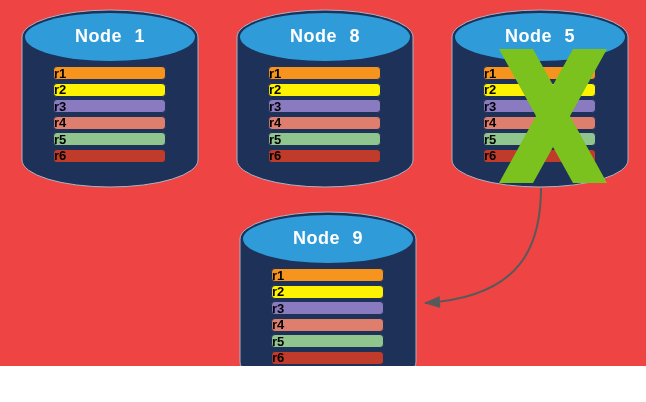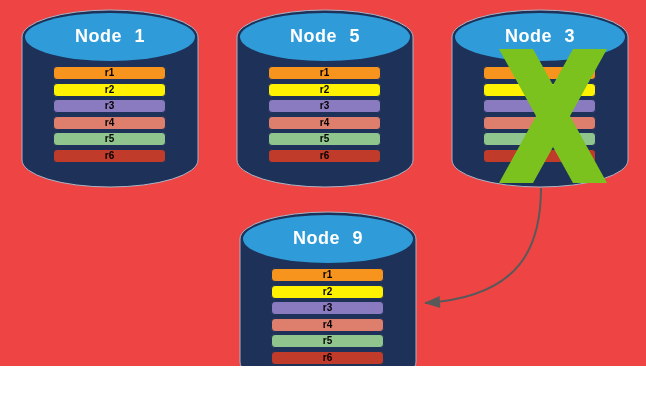--- a/index.html
+++ b/index.html
@@ -9,22 +9,22 @@
   }
   .node{position:absolute;width:178px;height:184px;}
   .cyl{position:absolute;left:0;top:0;}
   .title{
     position:absolute;left:0;top:19px;width:100%;text-align:center;
     font-size:18px;font-weight:bold;word-spacing:7px;letter-spacing:.5px;line-height:20px;
   }
   .rows{position:absolute;left:32px;top:59px;width:113px;}
   .row{
     height:14px;margin-bottom:2.5px;border:1.6px solid;border-radius:4px;
-    box-sizing:border-box;display:flex;align-items:center;justify-content:center;
-    font-size:10px;font-weight:bold;line-height:1;
+    box-sizing:border-box;display:flex;align-items:center;
+    font-size:13px;font-weight:bold;line-height:1;
   }
   .xmark{position:absolute;left:42px;top:42px;overflow:visible;}
   #arrow-layer{position:absolute;left:0;top:0;pointer-events:none;}
 </style>
 </head>
 <body>
 
 <div id="canvas">
   <svg id="arrow-layer" width="646" height="402" viewBox="0 0 646 402">
     <defs>
@@ -59,21 +59,21 @@
         <div class="row" style="background:#C13B2B;border-color:#1E3158;color:#000000">
           <span>r6</span>
         </div>
       </div>
     </div>
     <div class="node" style="left: 236px; top: 7px;">
       <svg class="cyl" width="178" height="184" viewBox="0 0 178 184">
         <path d="M1,30 L1,153 A88,27 0 0 0 177,153 L177,30 A88,27 0 0 0 1,30 Z" fill="#1E3158" stroke="#A9B4C6" stroke-width="1"></path>
         <ellipse cx="89" cy="30" rx="85" ry="24" fill="#2F9CD9"></ellipse>
       </svg>
-      <div class="title" style="color:#FFFFFF">Node 5</div>
+      <div class="title" style="color:#FFFFFF">Node 8</div>
       <div class="rows">
         <div class="row" style="background:#F7941E;border-color:#1E3158;color:#000000">
           <span>r1</span>
         </div>
         <div class="row" style="background:#FFF200;border-color:#1E3158;color:#000000">
           <span>r2</span>
         </div>
         <div class="row" style="background:#8A7BC0;border-color:#1E3158;color:#000000">
           <span>r3</span>
         </div>
@@ -86,21 +86,21 @@
         <div class="row" style="background:#C13B2B;border-color:#1E3158;color:#000000">
           <span>r6</span>
         </div>
       </div>
     </div>
     <div class="node" style="left: 451px; top: 7px;">
       <svg class="cyl" width="178" height="184" viewBox="0 0 178 184">
         <path d="M1,30 L1,153 A88,27 0 0 0 177,153 L177,30 A88,27 0 0 0 1,30 Z" fill="#1E3158" stroke="#A9B4C6" stroke-width="1"></path>
         <ellipse cx="89" cy="30" rx="85" ry="24" fill="#2F9CD9"></ellipse>
       </svg>
-      <div class="title" style="color:#FFFFFF">Node 3</div>
+      <div class="title" style="color:#FFFFFF">Node 5</div>
       <div class="rows">
         <div class="row" style="background:#F7941E;border-color:#1E3158;color:#000000">
           <span>r1</span>
         </div>
         <div class="row" style="background:#FFF200;border-color:#1E3158;color:#000000">
           <span>r2</span>
         </div>
         <div class="row" style="background:#8A7BC0;border-color:#1E3158;color:#000000">
           <span>r3</span>
         </div>

